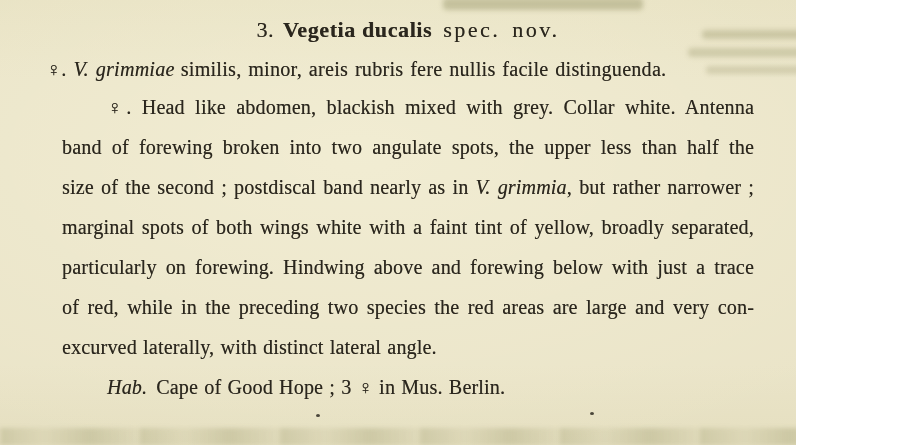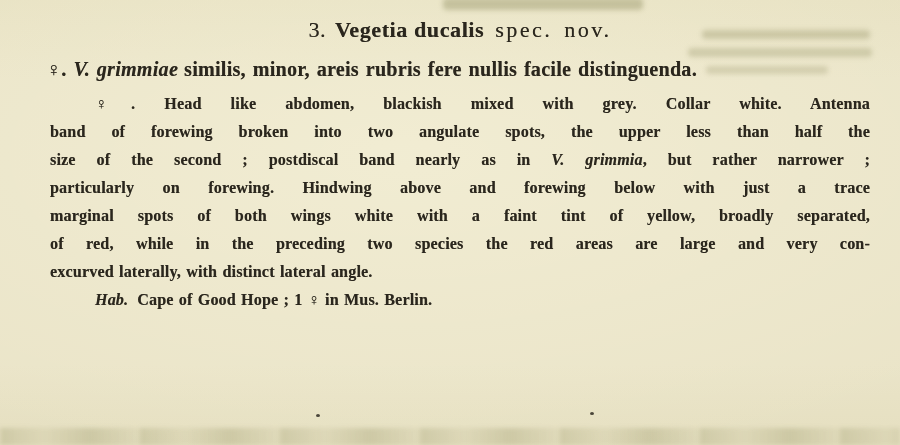--- a/index.html
+++ b/index.html
@@ -1,30 +1,30 @@
 <!DOCTYPE html>
 <html><head>
 <meta charset="utf-8">
 <style>
   html, body { margin: 0; padding: 0; }
   .page {
     position: relative;
-    width: 900px;
+    width: 796px;
     height: 445px;
     box-sizing: border-box;
     padding: 0 30px 0 50px;
     overflow: hidden;
     background:
       radial-gradient(ellipse 140% 120% at 45% 35%, rgba(255,252,230,0.35), rgba(0,0,0,0) 60%),
       linear-gradient(180deg, #e7e1c2 0%, #eae4c8 18%, #eae4c8 82%, #e5dfc0 100%);
     background-color: #e9e3c6;
     font-family: "Liberation Serif", "DejaVu Serif", serif;
     color: #2a261d;
   }
-  .inktext { text-shadow: 0.25px 0.25px 0.35px rgba(42,38,29,0.55); font-weight: bold; }
+  .inktext { text-shadow: 0.25px 0.25px 0.35px rgba(42,38,29,0.55); }
 
   .heading {
     margin: 17px 0 0 0;
     text-align: center;
     font-size: 22px;
     line-height: 26px;
     font-weight: normal;
     letter-spacing: 0.4px;
   }
   .heading .num { margin-right: 9px; }
@@ -37,22 +37,22 @@
     line-height: 24px;
     letter-spacing: 0.3px;
     word-spacing: 1.5px;
   }
   .it { font-style: italic; }
   .diagnosis .pre { margin-right: 7px; }
   .diagnosis .it  { margin-right: 6px; }
 
   .bodyblock { margin-top: 9px; }
   .bline {
-    margin: 0;
-    font-size: 16px;
+    margin: 12px;
+    font-size: 20px;
     line-height: 28px;
     letter-spacing: 0.2px;
     word-spacing: 1px;
   }
   .just { text-align: justify; text-align-last: justify; text-justify: inter-word; }
   .indent1 { padding-left: 45px; }
   .hab .it { margin-right: 9px; }
 
   
   .ghost {
@@ -93,20 +93,20 @@
   <div class="speck s2"></div>
 
   <h1 class="heading inktext"><span class="num">3.</span><span class="sp">Vegetia ducalis</span><span class="suffix">spec. nov.</span></h1>
 
   <p class="diagnosis inktext"><span class="pre">♀.</span><span class="it">V. grimmiae</span><span>similis, minor, areis rubris fere nullis facile distinguenda.</span></p>
 
   <div class="bodyblock inktext">
     <p class="bline just indent1"><span>♀. Head like abdomen, blackish mixed with grey.  Collar white.  Antenna</span></p>
     <p class="bline just"><span>band of forewing broken into two angulate spots, the upper less than half the</span></p>
     <p class="bline just"><span>size of the second ; postdiscal band nearly as in </span><span class="it">V. grimmia</span><span>, but rather narrower ;</span></p>
+    <p class="bline just"><span>marginal spots of both wings white with a faint tint of yellow, broadly separated,</span></p>
     <p class="bline just"><span>particularly on forewing.  Hindwing above and forewing below with just a trace</span></p>
-    <p class="bline just"><span>marginal spots of both wings white with a faint tint of yellow, broadly separated,</span></p>
     <p class="bline just"><span>of red, while in the preceding two species the red areas are large and very con-</span></p>
     <p class="bline"><span>excurved laterally, with distinct lateral angle.</span></p>
-    <p class="bline indent1 hab"><span class="it">Hab.</span><span>Cape of Good Hope ; 1 ♀ in Mus. Berlin.</span></p>
+    <p class="bline indent1 hab"><span class="it">Hab.</span><span>Cape of Good Hope ; 3 ♀ in Mus. Berlin.</span></p>
   </div>
 
 </div>
 
 </body></html>

